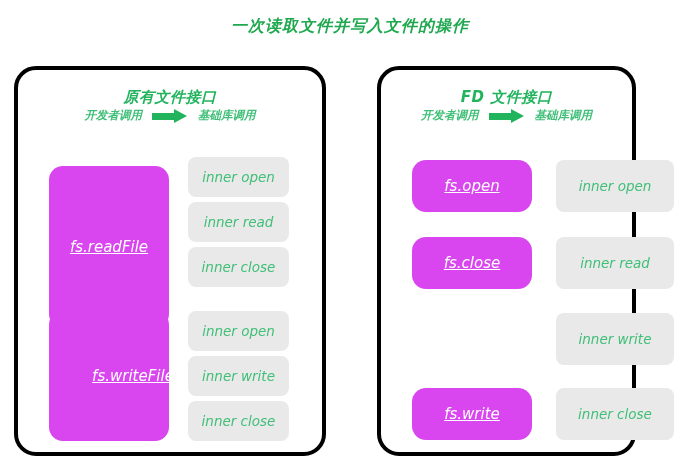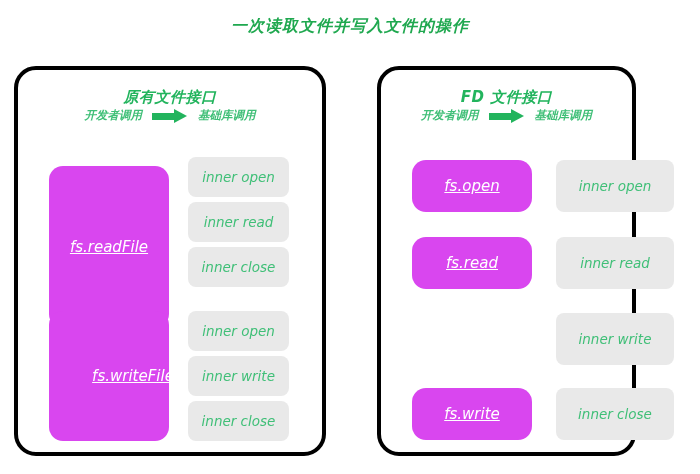--- a/index.html
+++ b/index.html
@@ -186,21 +186,21 @@
       <span class="legend-arrow">
         <span class="shaft"></span>
           <span class="head"></span>
       </span>
       <span class="legend-label">基础库调用</span>
     </div>
 
     <div class="box box-green rp-green" style="top:90px;">fs.open</div>
     <div class="box box-gray rp-gray" style="top:90px;">inner open</div>
 
-    <div class="box box-green rp-green" style="top:167px;">fs.read</div>
+    <div class="box box-green rp-green" style="top:167px;">fs.close</div>
     <div class="box box-gray rp-gray" style="top:167px;">inner read</div>
 
     <div class="box box-gray rp-gray" style="top:243px;">inner write</div>
 
     <div class="box box-green rp-green" style="top:318px;">fs.write</div>
     <div class="box box-gray rp-gray" style="top:318px;">inner close</div>
   </div>
 
 </div>
 

